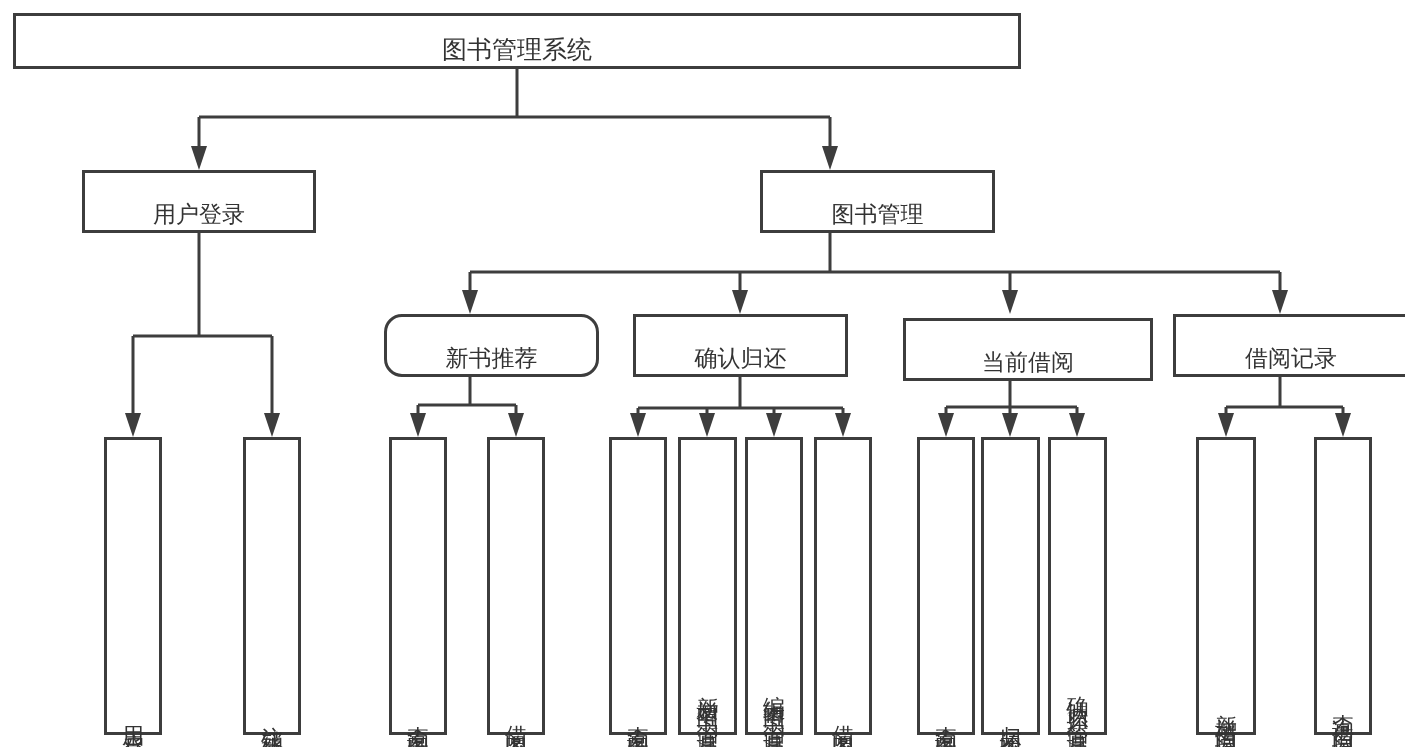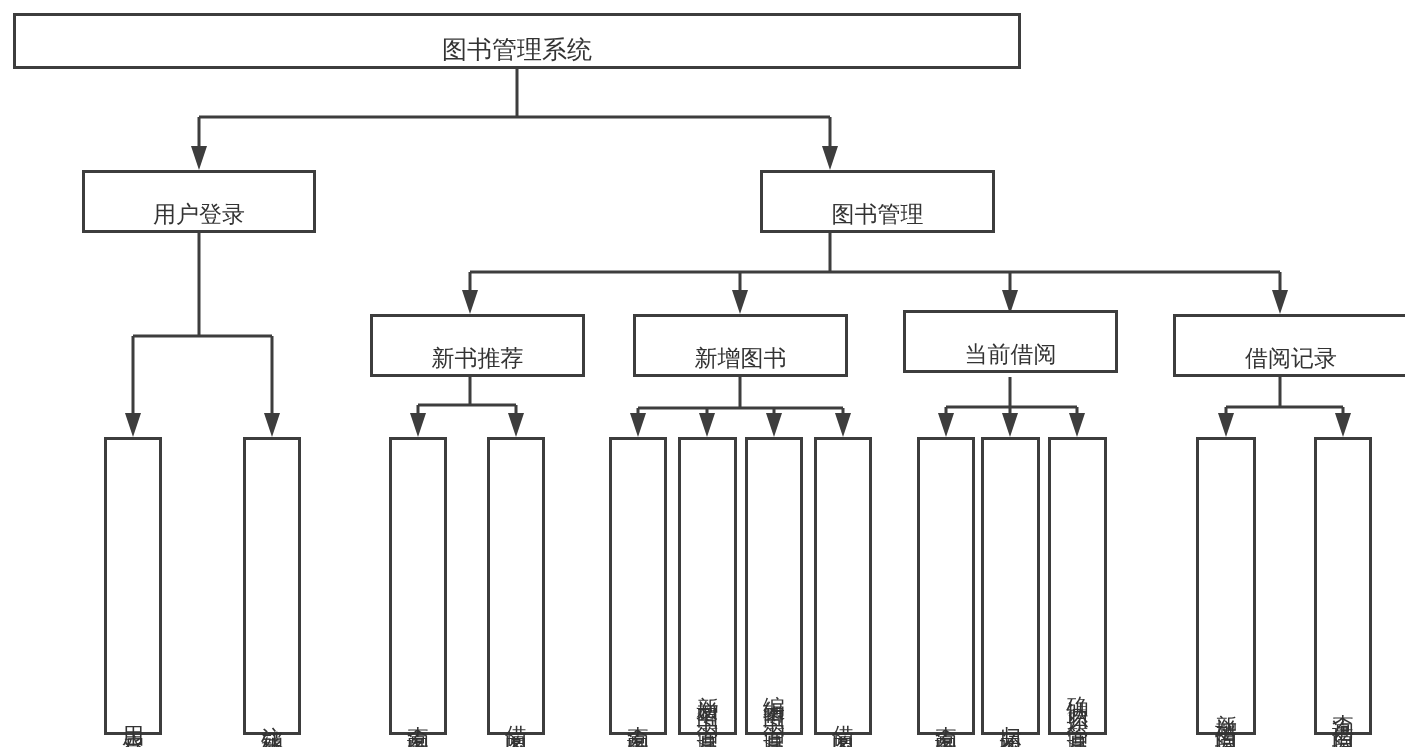--- a/index.html
+++ b/index.html
@@ -39,23 +39,23 @@
     justify-content: center;
     text-align: center;
   }
 
   .node.root  { left: 13px;  top: 13px;  width: 1008px; height: 56px; font-size: 25px; }
   .node.lvl   { height: 63px; font-size: 23px; }
 
   .node.n-user-login      { left: 82px;   top: 170px; width: 234px; }
   .node.n-book-management { left: 712px;  top: 170px; width: 235px; margin-left: 48px; }
 
-  .node.n-new-book   { left: 370px;  top: 314px; width: 215px; }
+  .node.n-new-book   { left: 384px;  top: 314px; width: 215px; border-radius: 18px; }
   .node.n-borrowing  { left: 633px;  top: 314px; width: 215px; }
-  .node.n-current    { left: 903px;  top: 310px; width: 215px; }
+  .node.n-current    { left: 903px;  top: 318px; width: 250px; }
   .node.n-records    { left: 1173px; top: 314px; width: 236px; }
 
   .node.leaf {
     top: 437px;
     height: 298px;
     width: 58px;
   }
   .node.leaf span {
     writing-mode: vertical-rl;
     text-orientation: mixed;
@@ -134,21 +134,21 @@
     <span>用户登录</span>
   </div>
   <div class="node lvl n-book-management">
     <span>图书管理</span>
   </div>
 
   <div class="node lvl n-new-book">
     <span>新书推荐</span>
   </div>
   <div class="node lvl n-borrowing">
-    <span>新增图书</span>
+    <span>确认归还</span>
   </div>
   <div class="node lvl n-current">
     <span>当前借阅</span>
   </div>
   <div class="node lvl n-records">
     <span>借阅记录</span>
   </div>
 
   <div class="node leaf l-1">
     <span>用户登录</span>

